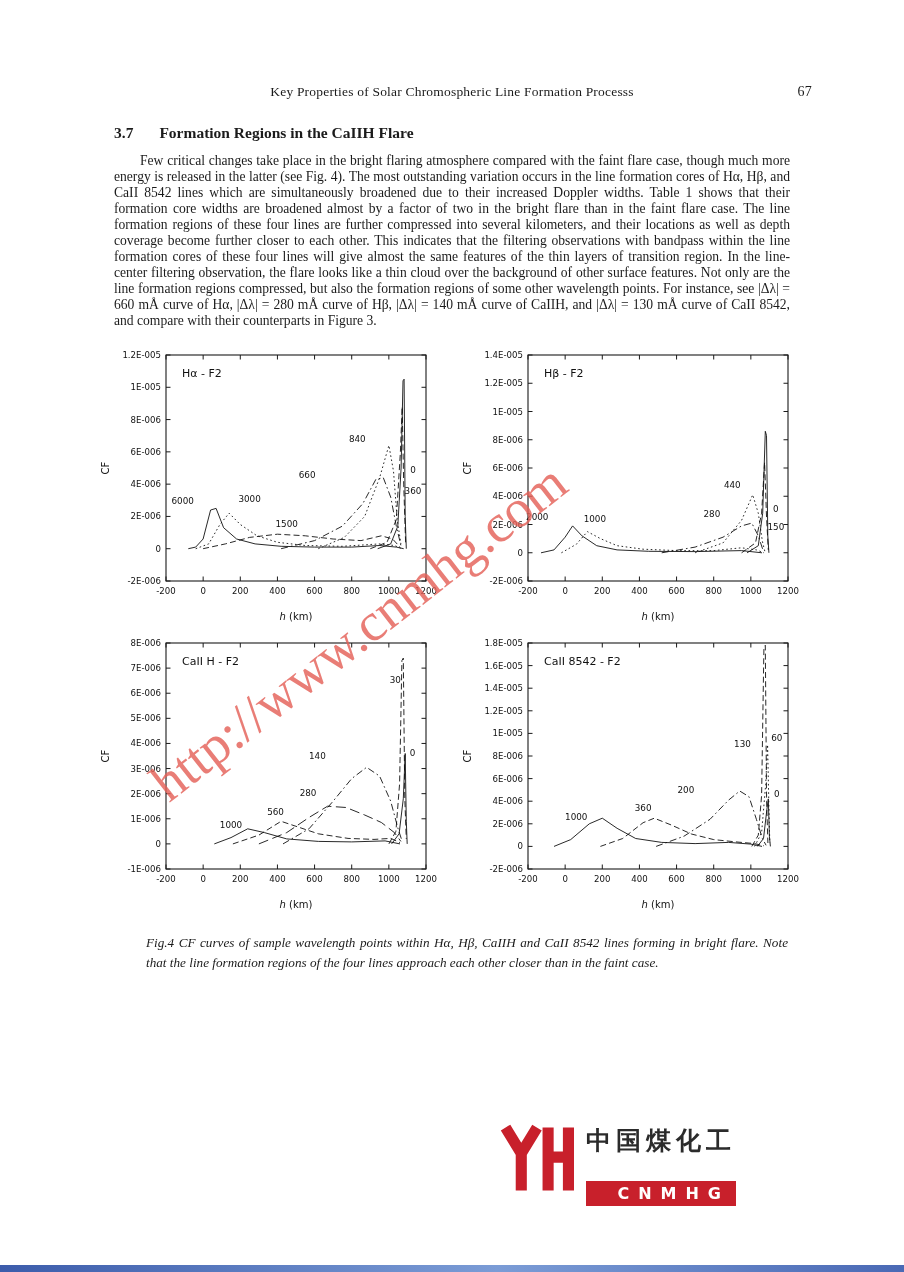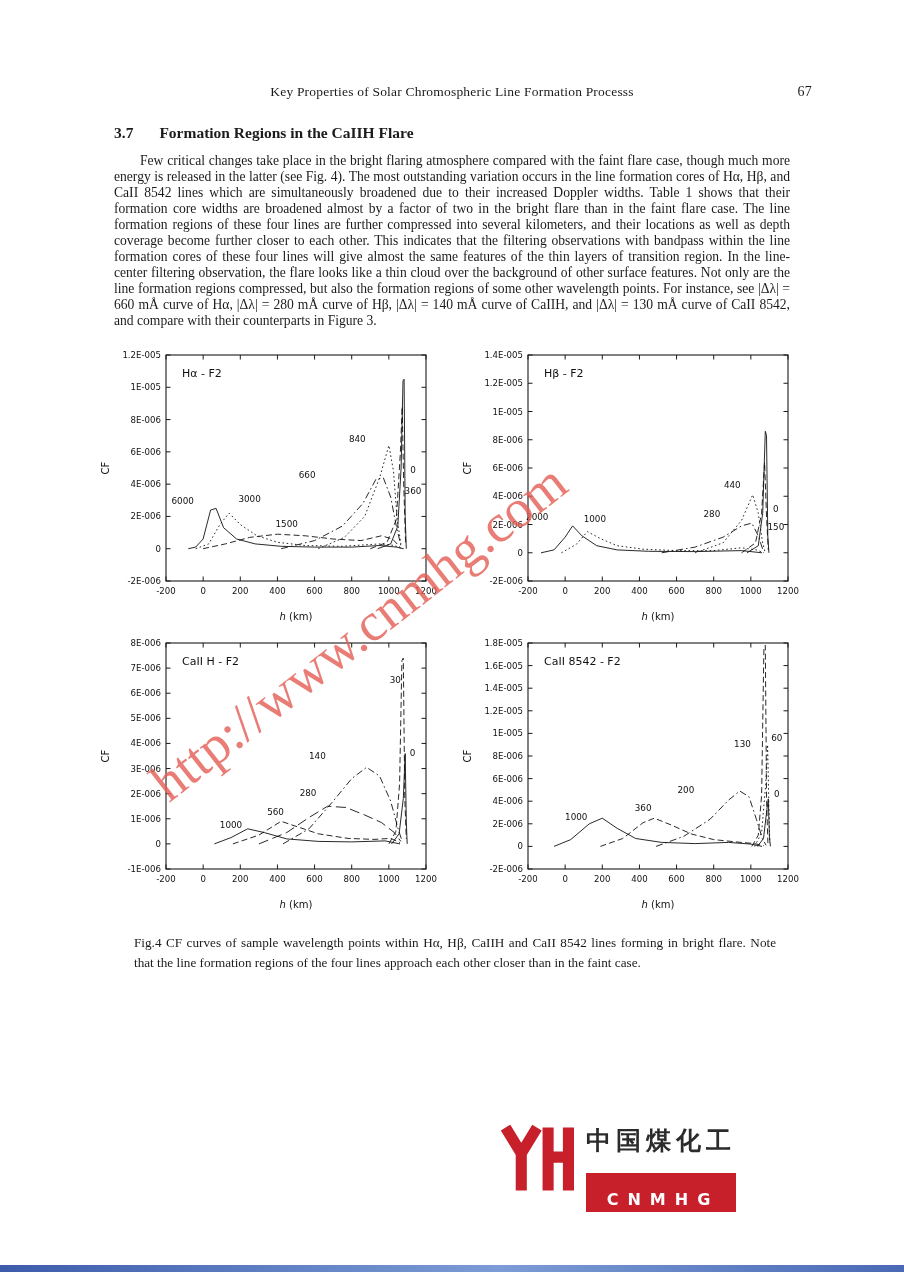--- a/index.html
+++ b/index.html
@@ -38,24 +38,25 @@
     position:relative;
     z-index:1;
   }
   .figure-grid svg{width:348px;height:282px;display:block;}
   svg .tick{font:8.6px "DejaVu Sans",sans-serif;fill:#111;}
   svg .axlabel{font:10px "DejaVu Sans",sans-serif;fill:#111;}
   svg .ctitle{font:11px "DejaVu Sans",sans-serif;fill:#111;}
   svg .anno{font:8.8px "DejaVu Sans",sans-serif;fill:#111;}
   .caption{
     margin-top:20px;
-    margin-left:20px;
+    margin-left:32px;
     width:642px;
     font-size:13.2px;line-height:1.48;
     text-align:justify;
+    font-style:italic;
   }
   .watermark{
     position:absolute;
     left:158px;top:758px;
     transform:rotate(-38deg);
     transform-origin:0 50%;
     font-family:"Liberation Serif",serif;
     font-size:54px;
     color:var(--wm-color);
     white-space:nowrap;
@@ -63,32 +64,32 @@
     pointer-events:none;
   }
   .logo{
     position:absolute;
     left:500px;top:1118px;
     display:flex;align-items:flex-start;gap:12px;
     z-index:2;
   }
   .logo-mark{width:74px;height:82px;}
   .logo-stroke{stroke:var(--accent-red);stroke-width:12;fill:none;}
-  .logo-text{display:flex;flex-direction:column;gap:16px;padding-top:6px;}
+  .logo-text{display:flex;flex-direction:column;gap:24px;padding-top:6px;}
   .logo-cn{
     font-family:"DejaVu Sans",sans-serif;
     font-size:25px;font-weight:bold;color:#2b2b2b;letter-spacing:5px;
   }
   .logo-en{
     background:var(--accent-red);
     color:#ffffff;
     font-family:"DejaVu Sans",sans-serif;
     font-size:16px;font-weight:bold;letter-spacing:9px;
-    padding:17px 6px 3px 10px;
-    text-align:center;
+    padding:3px 6px 3px 10px;
+    text-align:right;
   }
   .bottom-strip{
     position:absolute;left:0;bottom:0;width:100%;height:7px;
     background:linear-gradient(90deg,#3c5cab,#7b9cd6 55%,#4a69b5);
   }
 </style>
 </head>
 <body>
 
 <div class="page">

